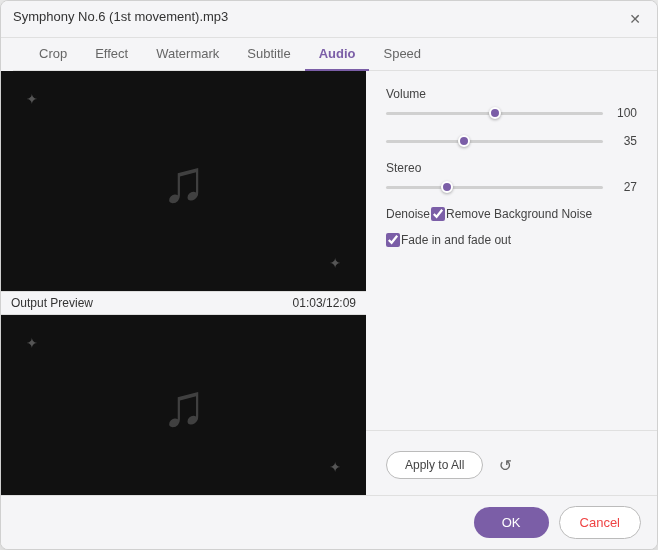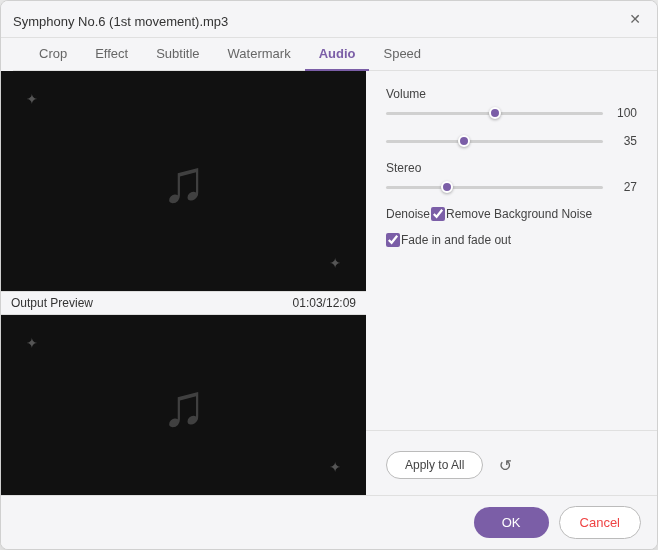--- a/index.html
+++ b/index.html
@@ -17,21 +17,21 @@
       background: #f5f5f7;
       border-radius: 8px;
       border: 1px solid #d0d0d0;
       display: flex;
       flex-direction: column;
       overflow: hidden;
       box-shadow: 0 4px 20px rgba(0,0,0,0.2);
     }
     .titlebar {
       display: flex;
-      align-items: flex-end;
+      align-items: flex-start;
       justify-content: space-between;
       padding: 8px 12px;
       background: #f5f5f7;
       border-bottom: 1px solid #e0e0e0;
       flex-shrink: 0;
     }
     .titlebar-title {
       font-size: 13px;
       color: #333;
     }
@@ -266,22 +266,22 @@
 <div class="window">
 
   <div class="titlebar">
     <span class="titlebar-title">Symphony No.6 (1st movement).mp3</span>
     <div class="close-btn">✕</div>
   </div>
 
   <div class="tabs">
     <div class="tab">Crop</div>
     <div class="tab">Effect</div>
+    <div class="tab">Watermark</div>
     <div class="tab">Subtitle</div>
-    <div class="tab">Watermark</div>
     <div class="tab active">Audio</div>
     <div class="tab">Speed</div>
   </div>
 
   <div class="content">
 
     <div class="left-panel">
 
       <div class="preview-top">
         <span class="sparkle-tl">✦</span>

